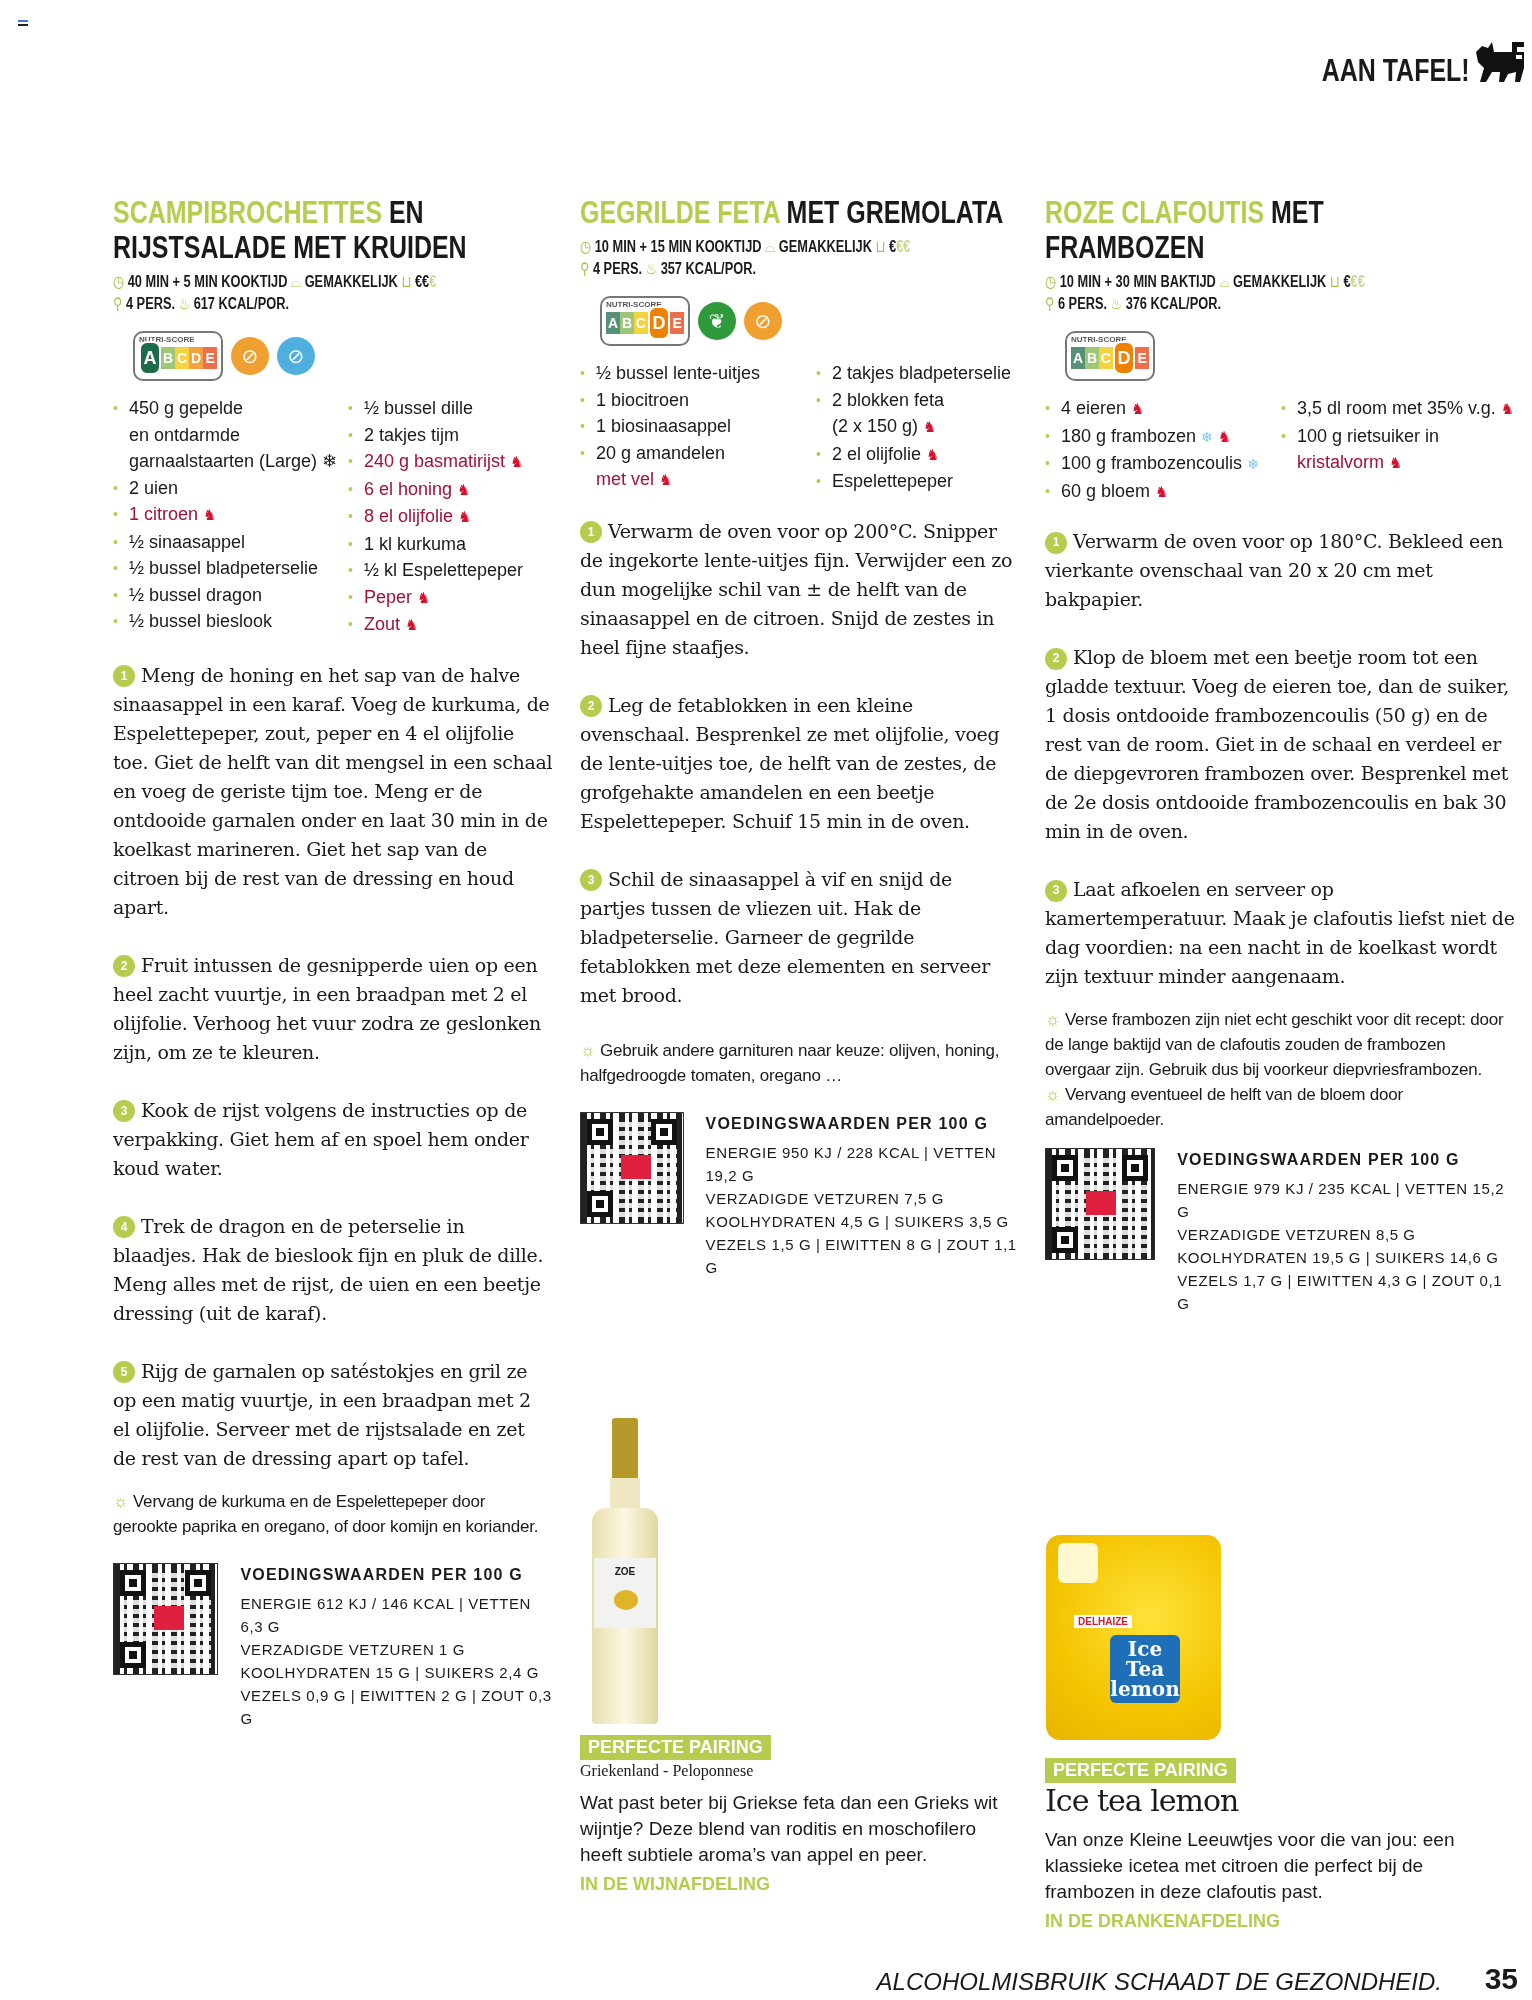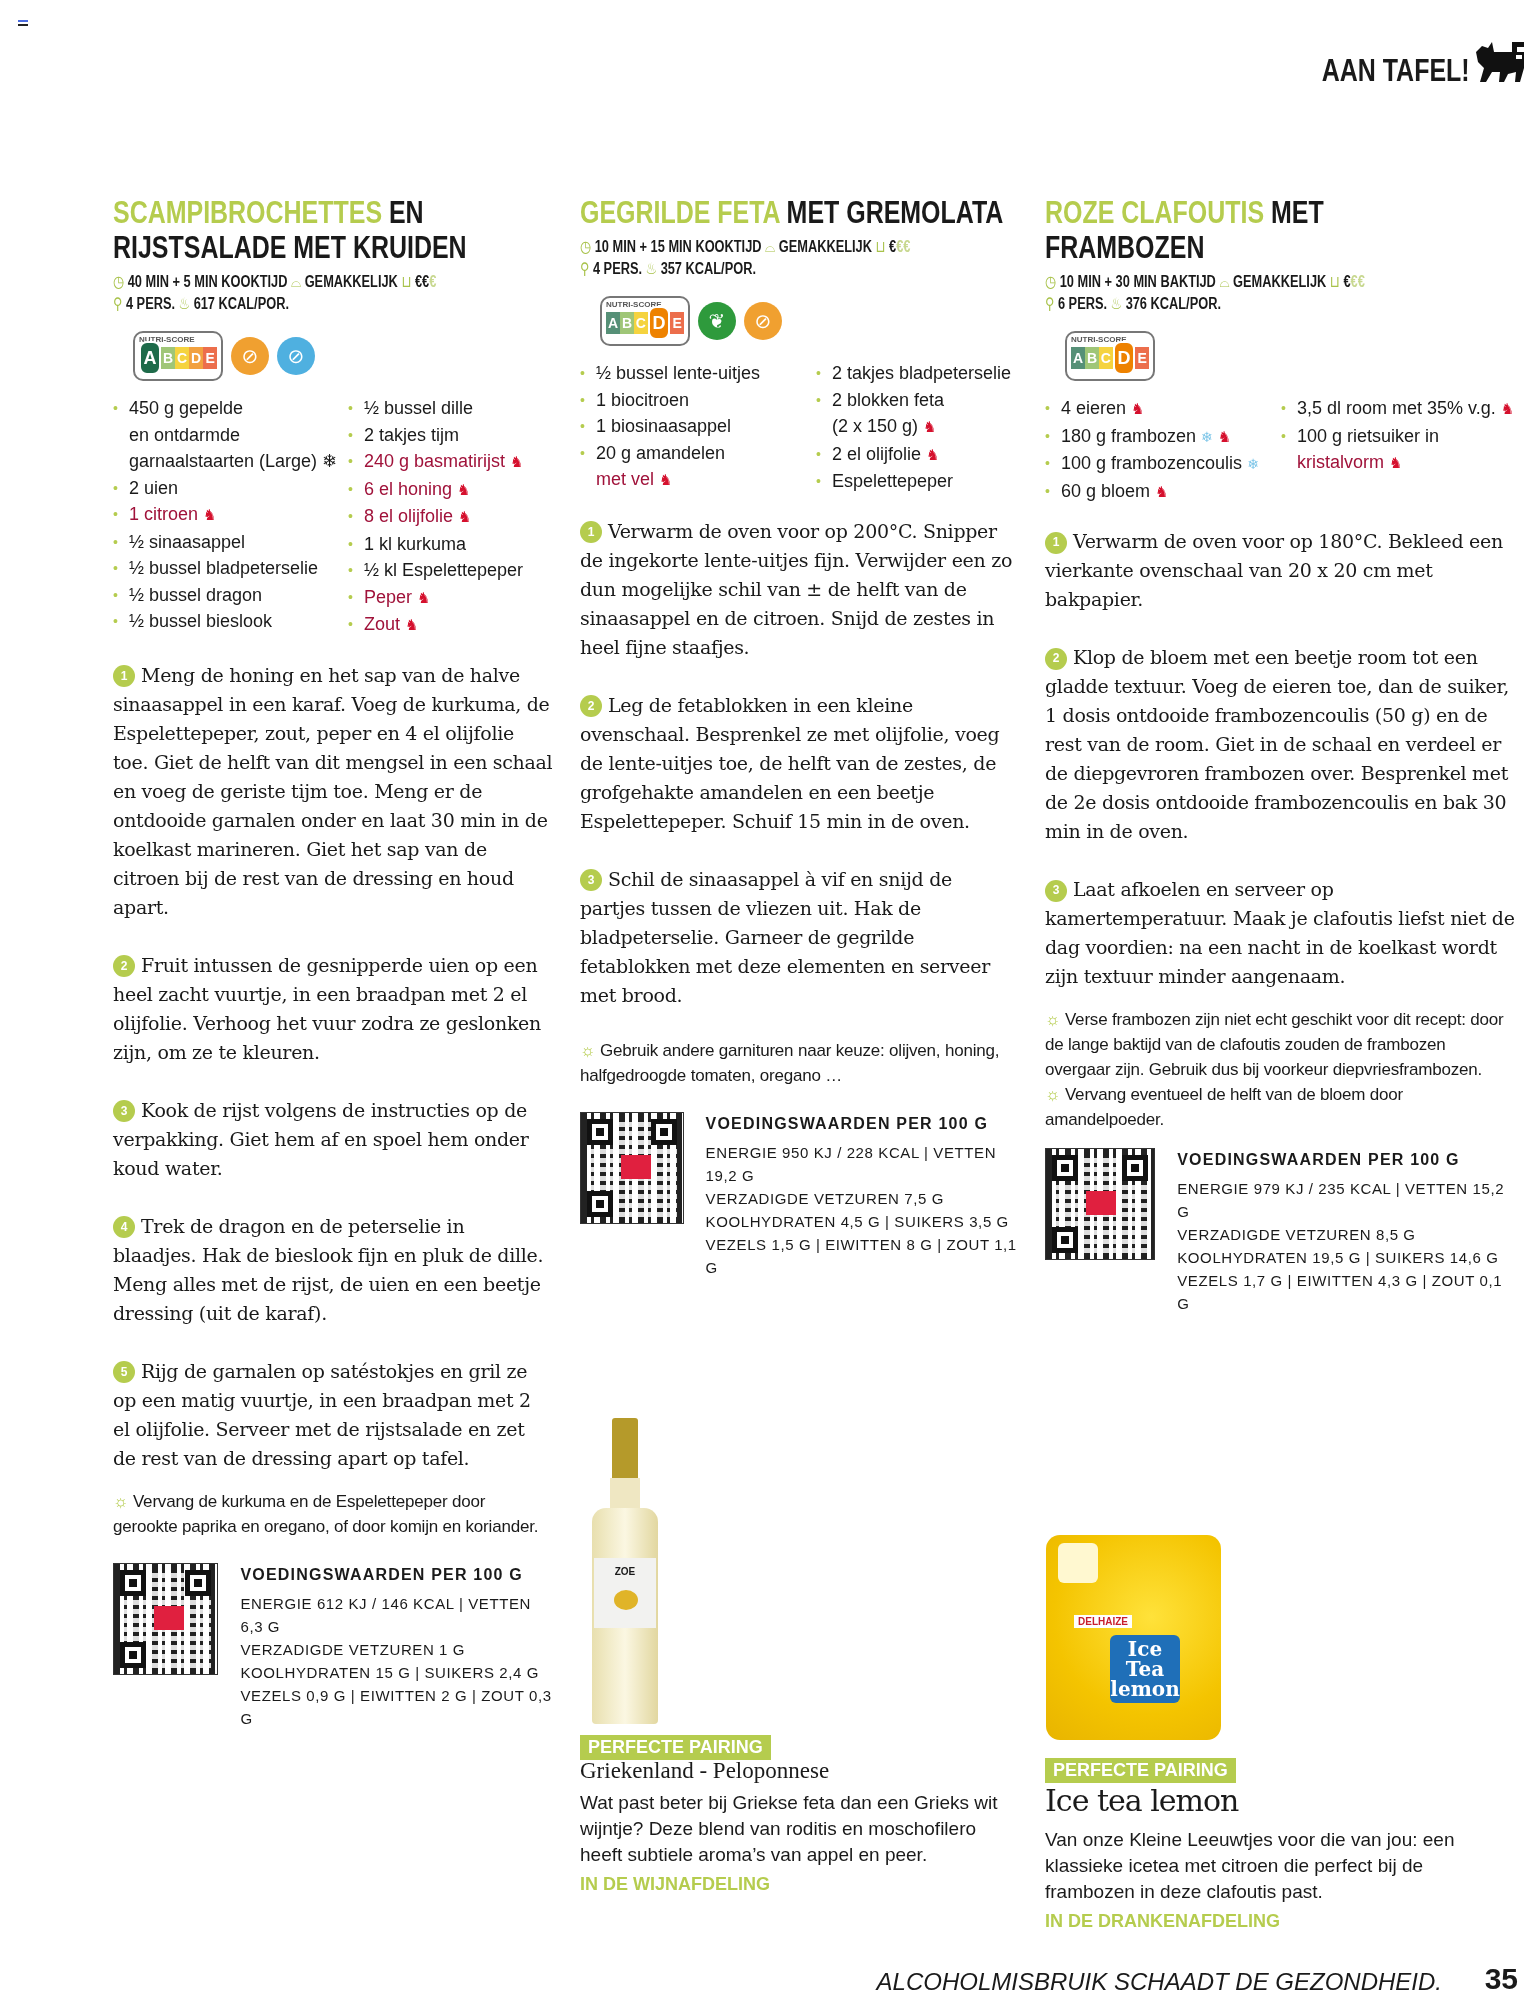--- a/index.html
+++ b/index.html
@@ -43,21 +43,21 @@
      repeating-linear-gradient(90deg,#222 0 6px,#fff 6px 10px,#222 10px 13px,#fff 13px 19px),#fff;}
   .qr .inner{position:absolute;inset:6px;background:
      repeating-linear-gradient(0deg,rgba(255,255,255,.85) 0 5px,transparent 5px 9px);}
   .qr .fp{position:absolute;width:26px;height:26px;border:5px solid #111;background:#fff;box-sizing:border-box;}
   .qr .fp::after{content:"";position:absolute;inset:4px;background:#111;}
   .qr .lionq{position:absolute;left:40px;top:42px;width:30px;height:24px;background:#e0203f;}
   .nut .txt{font-size:15px;line-height:23px;letter-spacing:.6px;}
   .nut .h{font-weight:bold;font-size:16px;letter-spacing:1.2px;margin-bottom:6px;font-family:"Liberation Sans",sans-serif;}
   .pill{display:inline-block;background:#b5cc4e;color:#fff;font-weight:bold;font-size:18px;padding:2px 8px;font-family:"Liberation Sans",sans-serif;}
   .pname{font-family:"DejaVu Serif","Liberation Serif",serif;font-size:30px;line-height:36px;letter-spacing:-1px;}
-  .porigin{font-family:"Liberation Serif",serif;font-size:23px;line-height:22px;}
+  .porigin{font-family:"Liberation Serif",serif;font-size:16px;line-height:22px;}
   .pdesc{font-size:19px;line-height:26px;margin-top:8px;}
   .pdept{color:#b5cc4e;font-weight:bold;font-size:18px;margin-top:6px;font-family:"Liberation Sans",sans-serif;}
   .footer{right:90px;top:1968px;font-style:italic;font-size:24px;font-family:"Liberation Sans",sans-serif;}
   .pageno{right:14px;top:1962px;font-weight:bold;font-size:30px;font-family:"Liberation Sans",sans-serif;}
 </style>
 </head>
 <body>
 
 <div class="abs menu-icon">
   <i style="background:#4a6be0"></i>

